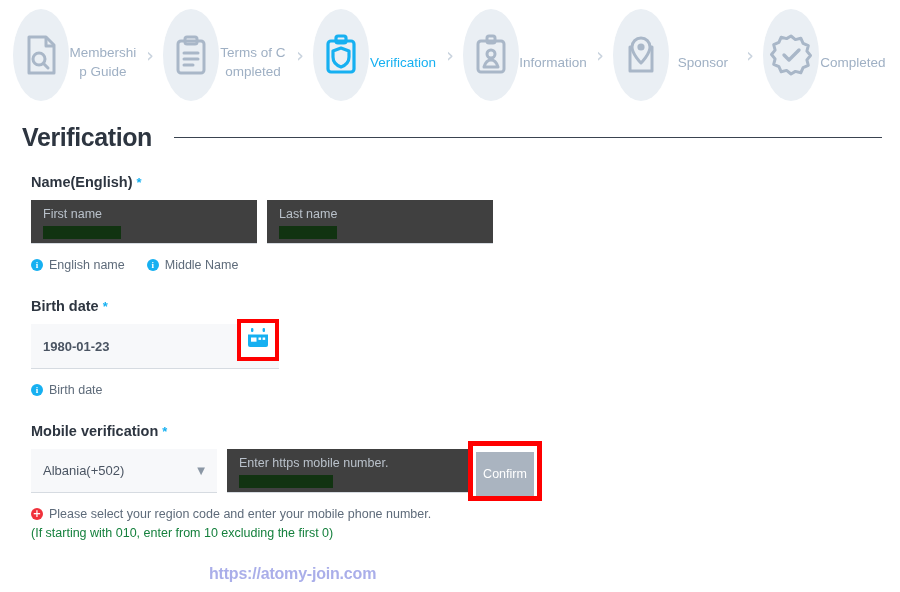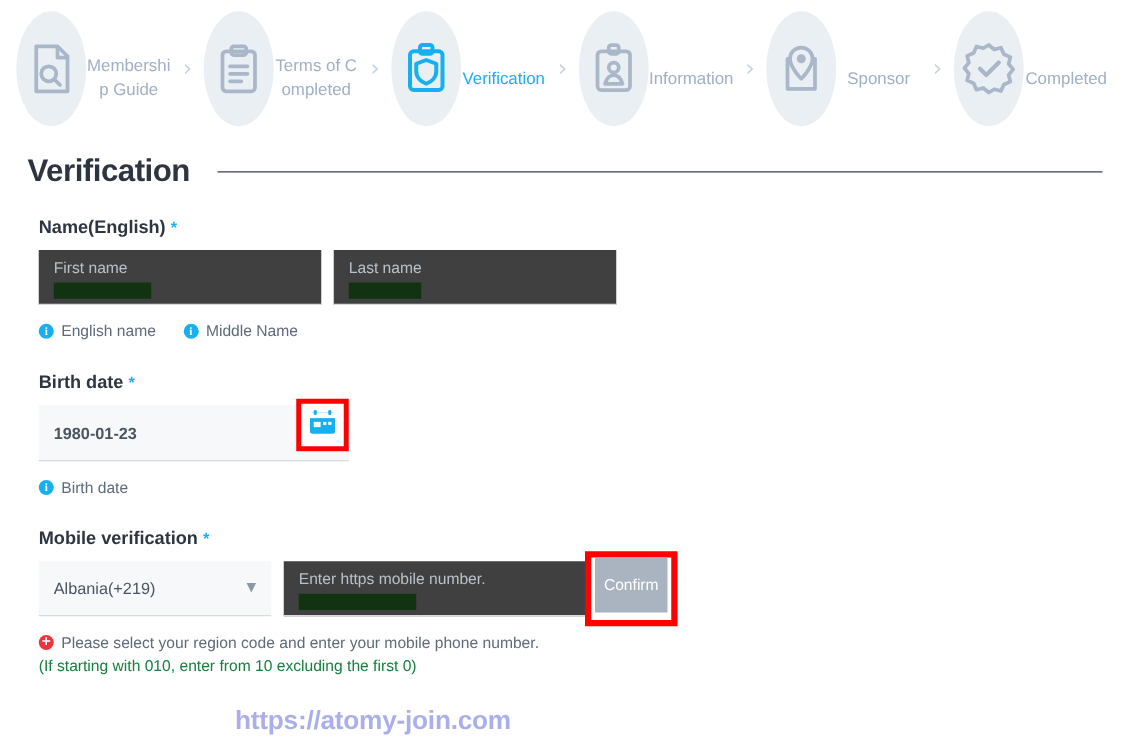--- a/index.html
+++ b/index.html
@@ -214,21 +214,21 @@
   .confirm-highlight {
     position: absolute;
     left: 437px;
     top: -8px;
     width: 74px;
     height: 60px;
     border: 5px solid #ff0000;
     background: #ffffff;
     box-sizing: border-box;
     display: flex;
-    align-items: flex-start;
+    align-items: flex-end;
     justify-content: center;
   }
   .confirm-btn {
     width: 58px;
     height: 44px;
     background: #aab4c0;
     color: #ffffff;
     font-size: 12.5px;
     display: flex;
     align-items: center;
@@ -261,23 +261,23 @@
   .err-line2 {
     font-size: 12.5px;
     color: #15803d;
     margin-top: 5px;
     margin-left: 0px;
   }
 
   
   .watermark {
     position: absolute;
-    left: 188px;
+    left: 209px;
     top: 565px;
-    font-size: 21px;
+    font-size: 16px;
     font-weight: bold;
     color: #a3a8e8;
     opacity: 0.92;
     letter-spacing: -0.2px;
     pointer-events: none;
     white-space: nowrap;
   }
 </style>
 </head>
 <body>
@@ -438,21 +438,21 @@
     </div>
   </div>
 
   <div class="mobile-wrap">
     <div class="field-label">
       <span>Mobile verification</span>
       <span class="req">*</span>
     </div>
     <div class="mobile-row">
       <div class="select-box">
-        <span>Albania(+219)</span>
+        <span>Albania(+502)</span>
         <span class="caret">▼</span>
       </div>
       <div class="txtfield mobile-input">
         <div class="ph">Enter https mobile number.</div>
         <div class="redact" style="width:94px"></div>
       </div>
       <div class="confirm-highlight">
         <button class="confirm-btn">Confirm</button>
       </div>
     </div>

